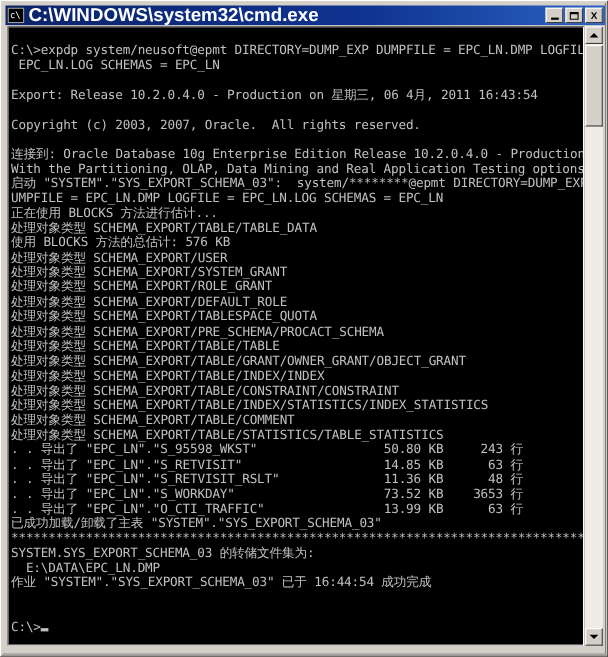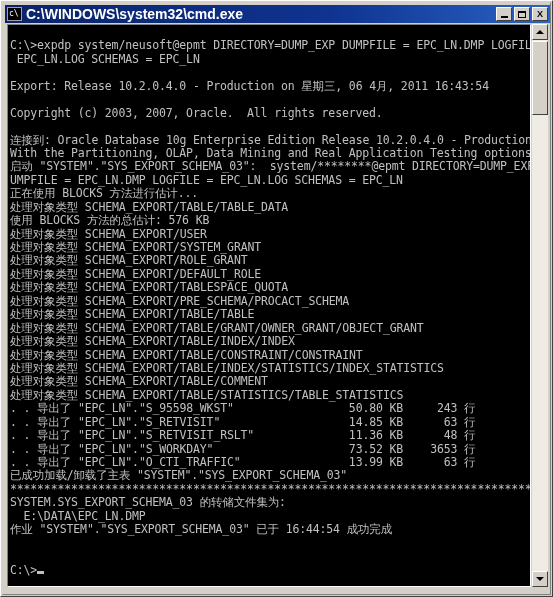--- a/index.html
+++ b/index.html
@@ -65,21 +65,21 @@
     position: absolute;
     left: 1px; top: 0px;
     font-family: "DejaVu Sans Mono", monospace;
     font-size: 8px;
     line-height: 12px;
     color: #ffffff;
   }
   .title-text {
     color: #ffffff;
     font-family: "Liberation Sans", sans-serif;
-    font-size: 14px;
+    font-size: 17px;
     font-weight: bold;
     letter-spacing: 0px;
     white-space: nowrap;
     flex: 1 1 auto;
     overflow: hidden;
   }
   .title-buttons {
     display: flex;
     align-items: center;
     gap: 2px;

